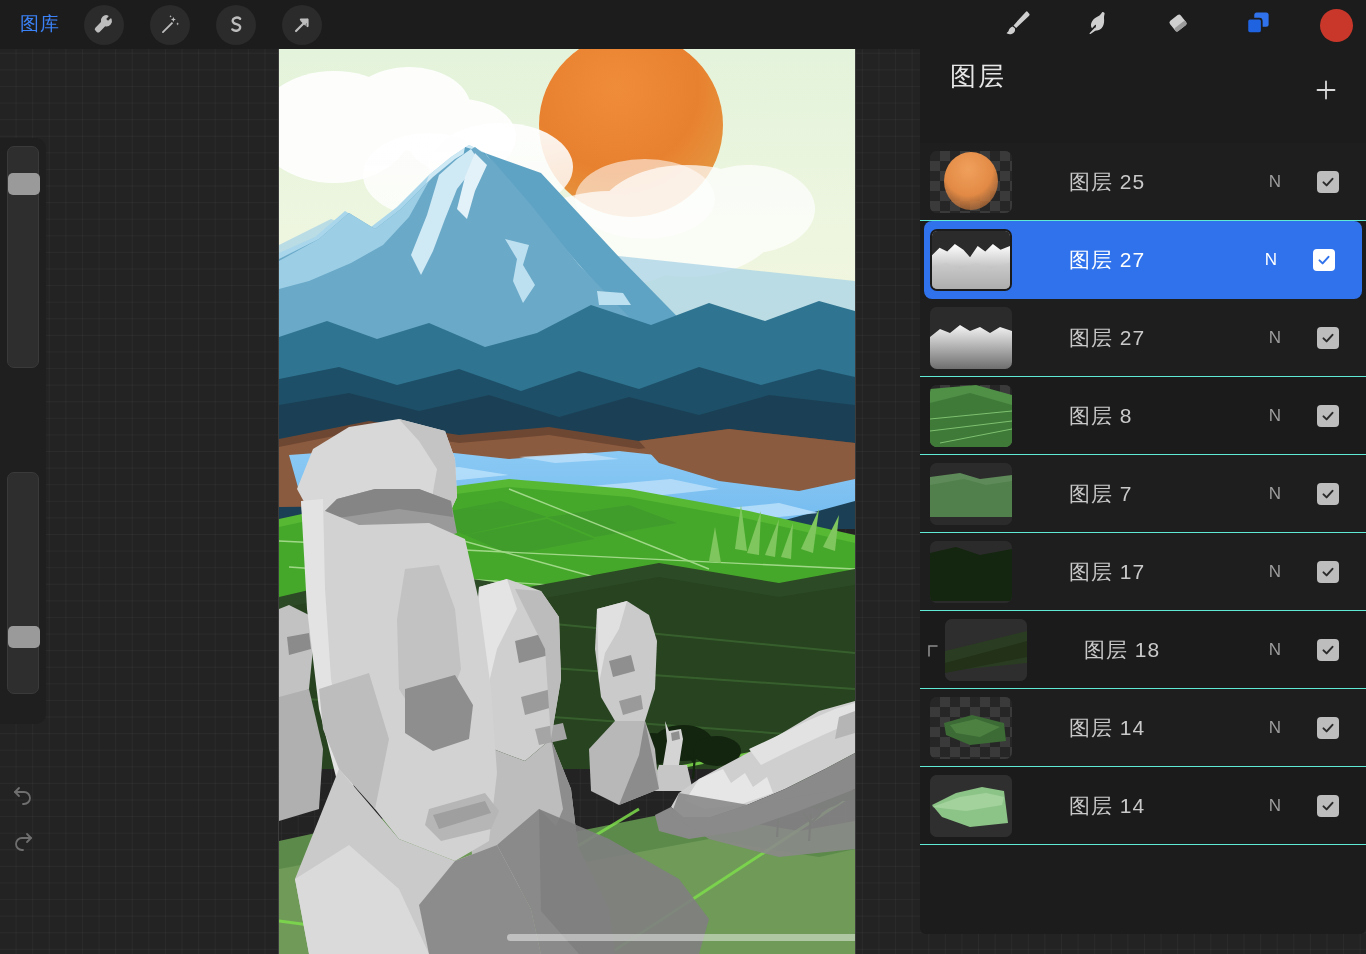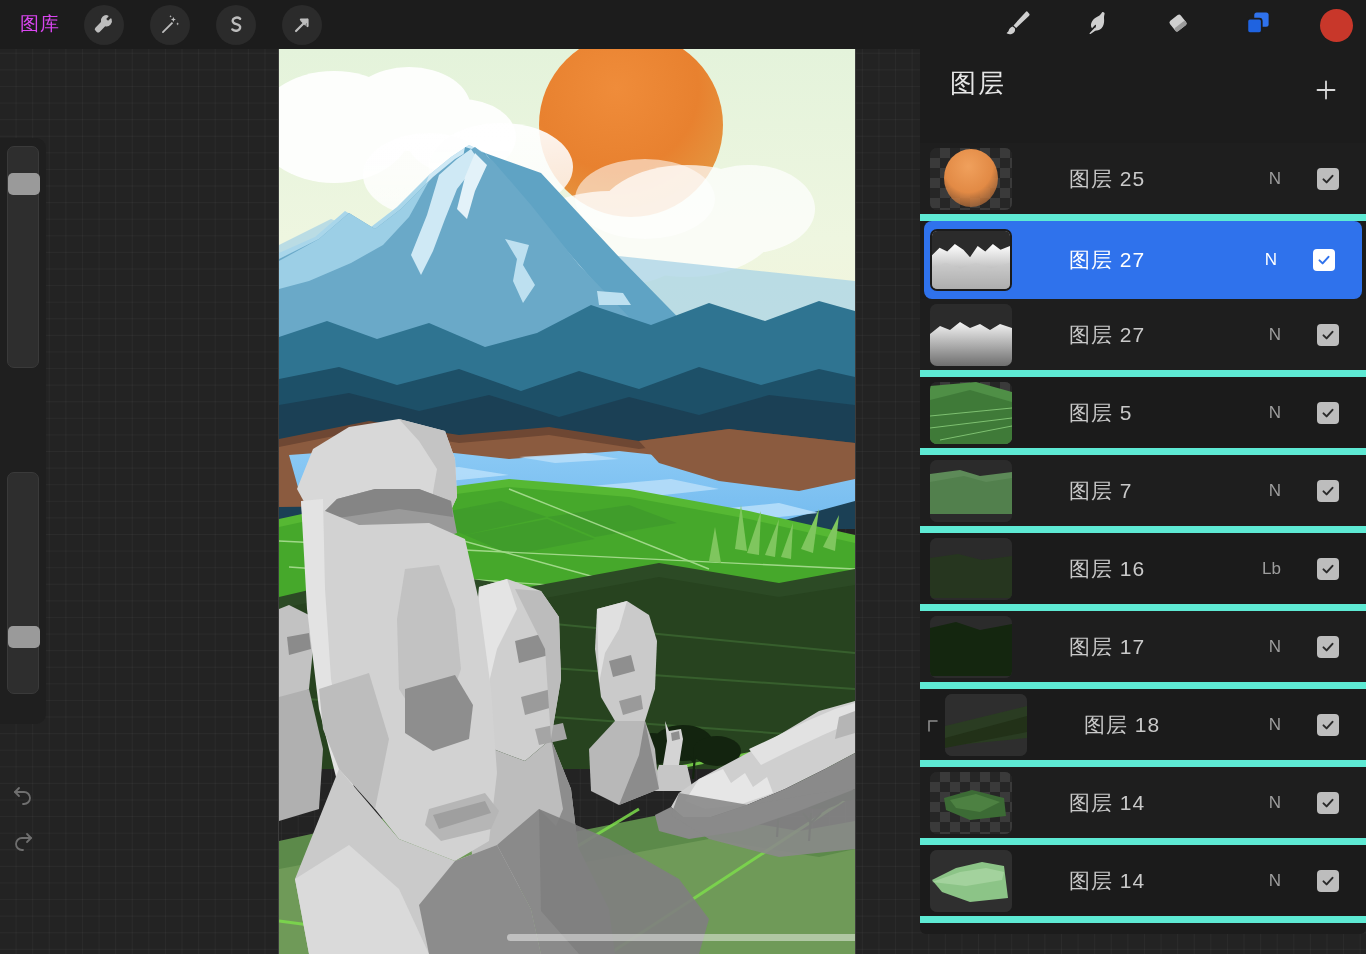--- a/index.html
+++ b/index.html
@@ -22,21 +22,21 @@
     background-position:-1px 3px;
   }
 
   
   .topbar{
     position:absolute; left:0; top:0; width:1366px; height:49px;
     background:#1c1c1c; z-index:40;
   }
   .gallery-btn{
     position:absolute; left:20px; top:11px;
-    font-size:19px; color:#d946ef; letter-spacing:1px; cursor:default;
+    font-size:19px; color:#3b82f6; letter-spacing:1px; cursor:default;
   }
   .tool-circle{
     position:absolute; top:5px; width:40px; height:40px; border-radius:50%;
     background:#2b2b2b; display:flex; align-items:center; justify-content:center;
   }
   .tool-circle svg{ display:block; }
   .tc1{ left:84px; } .tc2{ left:150px; } .tc3{ left:216px; } .tc4{ left:282px; }
 
   .rtool{
     position:absolute; top:3px; width:44px; height:44px;
@@ -85,35 +85,35 @@
 
   
   .layers-panel{
     position:absolute; left:920px; top:0; width:446px; height:934px;
     background:#1c1c1c; z-index:35;
     border-radius:0 0 6px 6px;
     overflow:hidden;
   }
   .panel-head{ position:relative; height:143px; }
   .panel-title{
-    position:absolute; left:30px; top:83px; transform:translateY(-50%);
+    position:absolute; left:30px; top:76px; transform:translateY(-50%);
     font-size:26px; color:#e6e6e6; letter-spacing:2px;
   }
   .add-btn{
     position:absolute; right:26px; top:90px; transform:translateY(-50%);
     width:28px; height:28px;
   }
 
   .layer-list{ position:absolute; top:143px; left:0; width:446px; height:791px; }
 
   .layer-row{
     position:relative; height:78px; width:446px;
     display:flex; align-items:center;
     background:#1e1e1e;
-    border-bottom:7px solid #5eead4;
+    border-bottom:1px solid #5eead4;
   }
   .layer-row.alt{ background:#1b1b1b; }
   .layer-row.selected{
     background:#2f72ec;
     border-radius:8px;
     border-bottom:1px solid transparent;
     width:438px; margin-left:4px;
   }
 
   .clip-mark{
@@ -587,57 +587,40 @@
         <path d="M0 4 L46 0 L82 10 L82 62 L0 62 Z" fill="#4f8f46"></path>
         <path d="M0 18 L40 8 L82 20 L82 62 L0 62 Z" fill="#3f7a38"></path>
         <g stroke="#8ed27f" stroke-width="1" opacity=".8" fill="none">
         <path d="M0 34 L82 26"></path>
                   <path d="M0 46 L82 36"></path>
                   <path d="M10 58 L82 44"></path>
                 </g>
               </svg>
             </div>
           </div>
-    <div class="layer-name">图层 5</div>
+    <div class="layer-name">图层 8</div>
     <div class="blend-mode">N</div>
     <div class="vis-check">
       <svg width="14" height="14" viewBox="0 0 14 14" fill="none" stroke="#2a2a2a" stroke-width="2" stroke-linecap="round" stroke-linejoin="round">
         <path d="M2.5 7.4 L5.6 10.4 L11.5 3.8"></path>
       </svg>
     </div>
         </div>
         <div class="layer-row">
     <div class="thumb">
             <div class="thumb-layer" style="background:#2b2b2b"></div>
             <div class="thumb-layer">
               <svg viewBox="0 0 82 62" preserveAspectRatio="none">
         <path d="M0 14 L30 10 L50 16 L82 12 L82 54 L0 54 Z" fill="#5d8a58"></path>
         <path d="M0 22 L34 16 L56 22 L82 18 L82 54 L0 54 Z" fill="#52804d"></path>
               </svg>
             </div>
           </div>
     <div class="layer-name">图层 7</div>
     <div class="blend-mode">N</div>
-    <div class="vis-check">
-      <svg width="14" height="14" viewBox="0 0 14 14" fill="none" stroke="#2a2a2a" stroke-width="2" stroke-linecap="round" stroke-linejoin="round">
-        <path d="M2.5 7.4 L5.6 10.4 L11.5 3.8"></path>
-      </svg>
-    </div>
-        </div>
-        <div class="layer-row alt">
-    <div class="thumb">
-            <div class="thumb-layer" style="background:#2b2b2b"></div>
-            <div class="thumb-layer">
-              <svg viewBox="0 0 82 62" preserveAspectRatio="none">
-        <path d="M0 20 L28 16 L52 22 L82 18 L82 60 L0 60 Z" fill="#26361f"></path>
-              </svg>
-            </div>
-          </div>
-    <div class="layer-name">图层 16</div>
-    <div class="blend-mode">Lb</div>
     <div class="vis-check">
       <svg width="14" height="14" viewBox="0 0 14 14" fill="none" stroke="#2a2a2a" stroke-width="2" stroke-linecap="round" stroke-linejoin="round">
         <path d="M2.5 7.4 L5.6 10.4 L11.5 3.8"></path>
       </svg>
     </div>
         </div>
         <div class="layer-row">
     <div class="thumb">
             <div class="thumb-layer" style="background:#2b2b2b"></div>
             <div class="thumb-layer">

